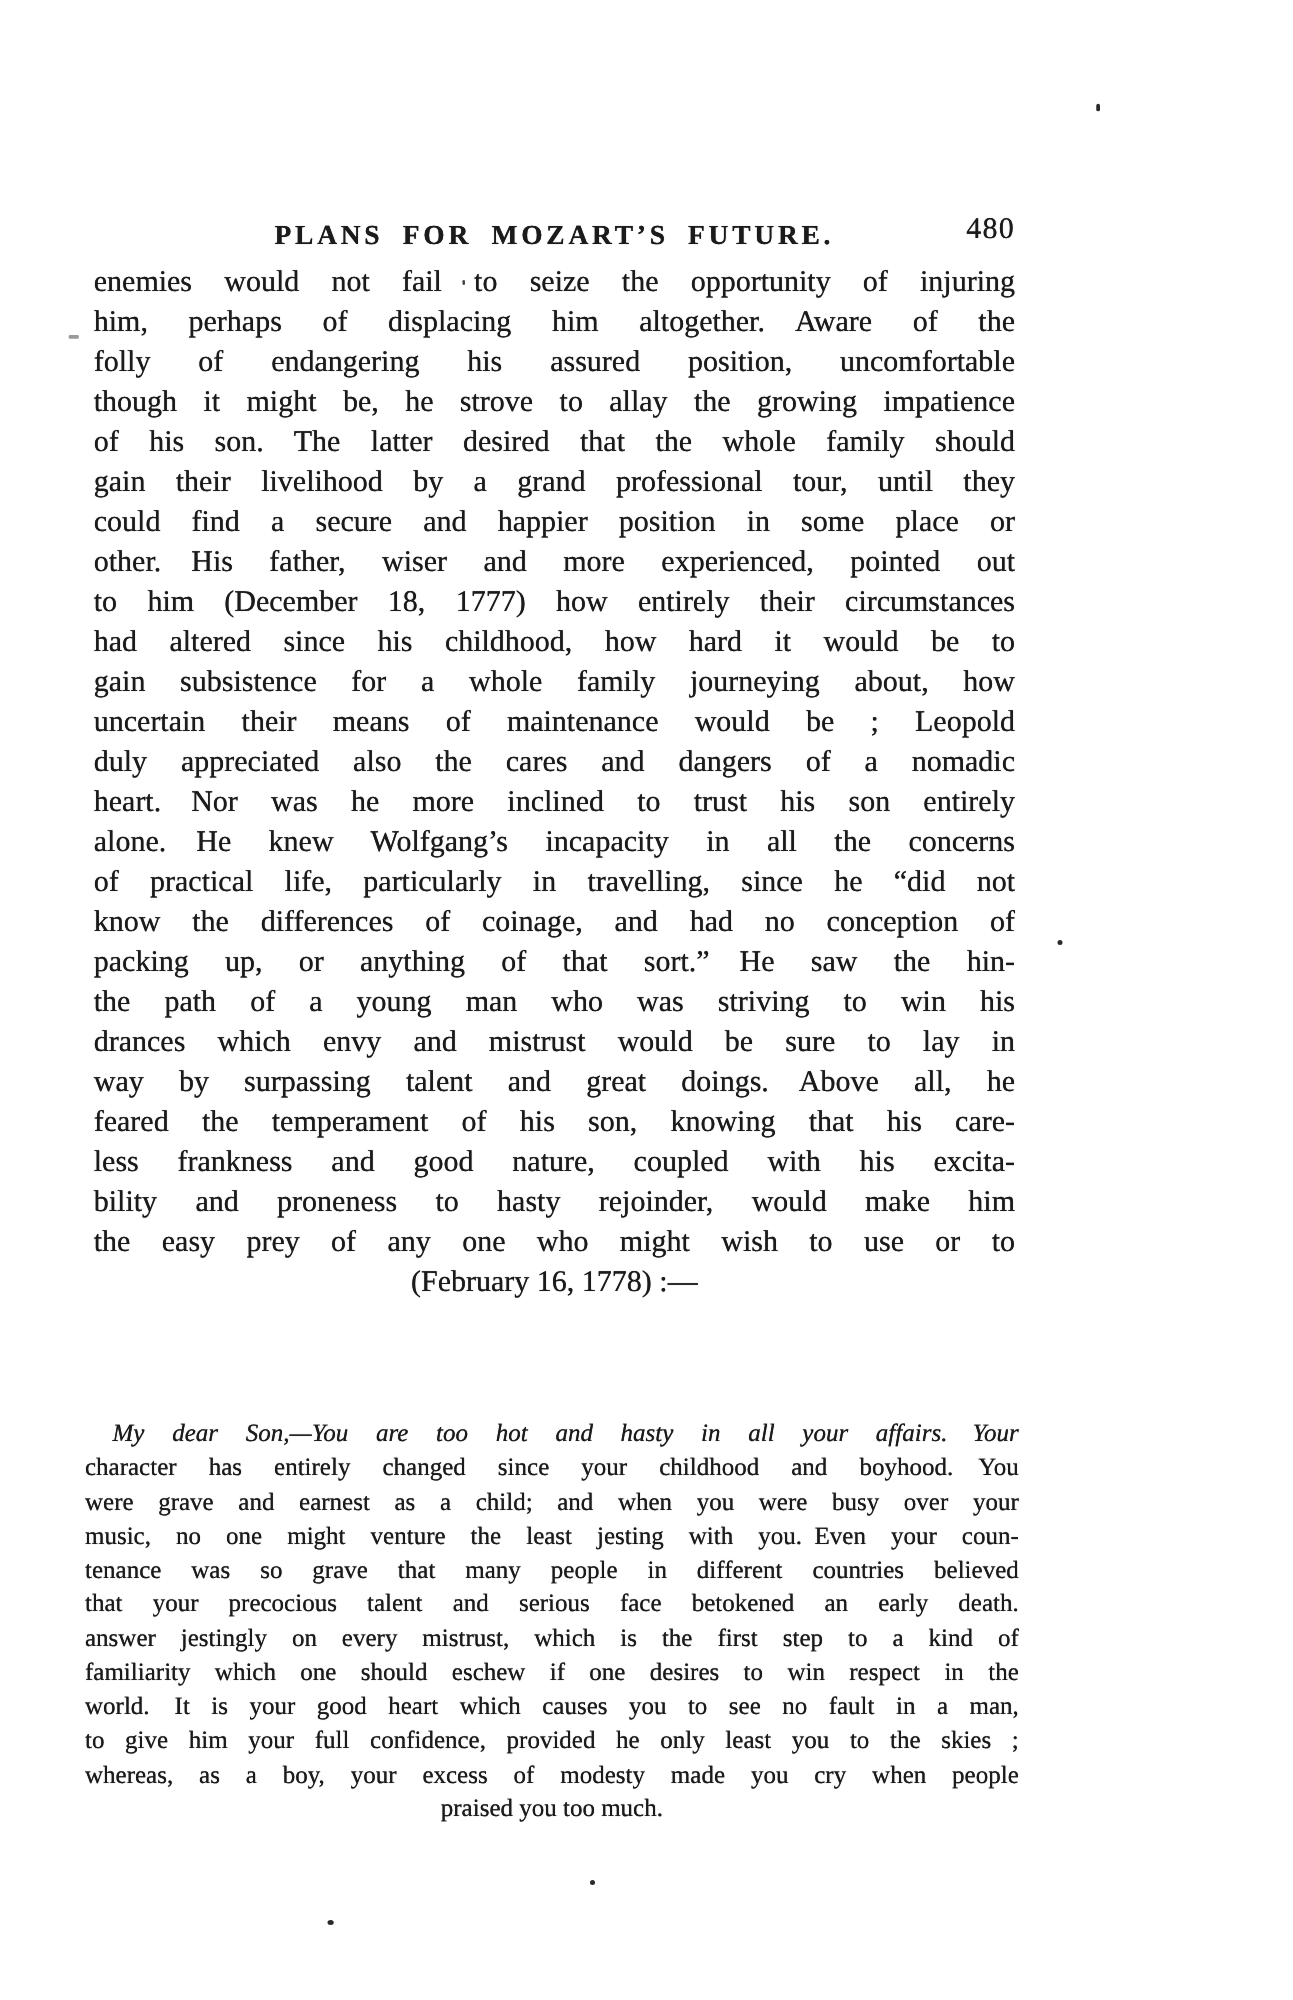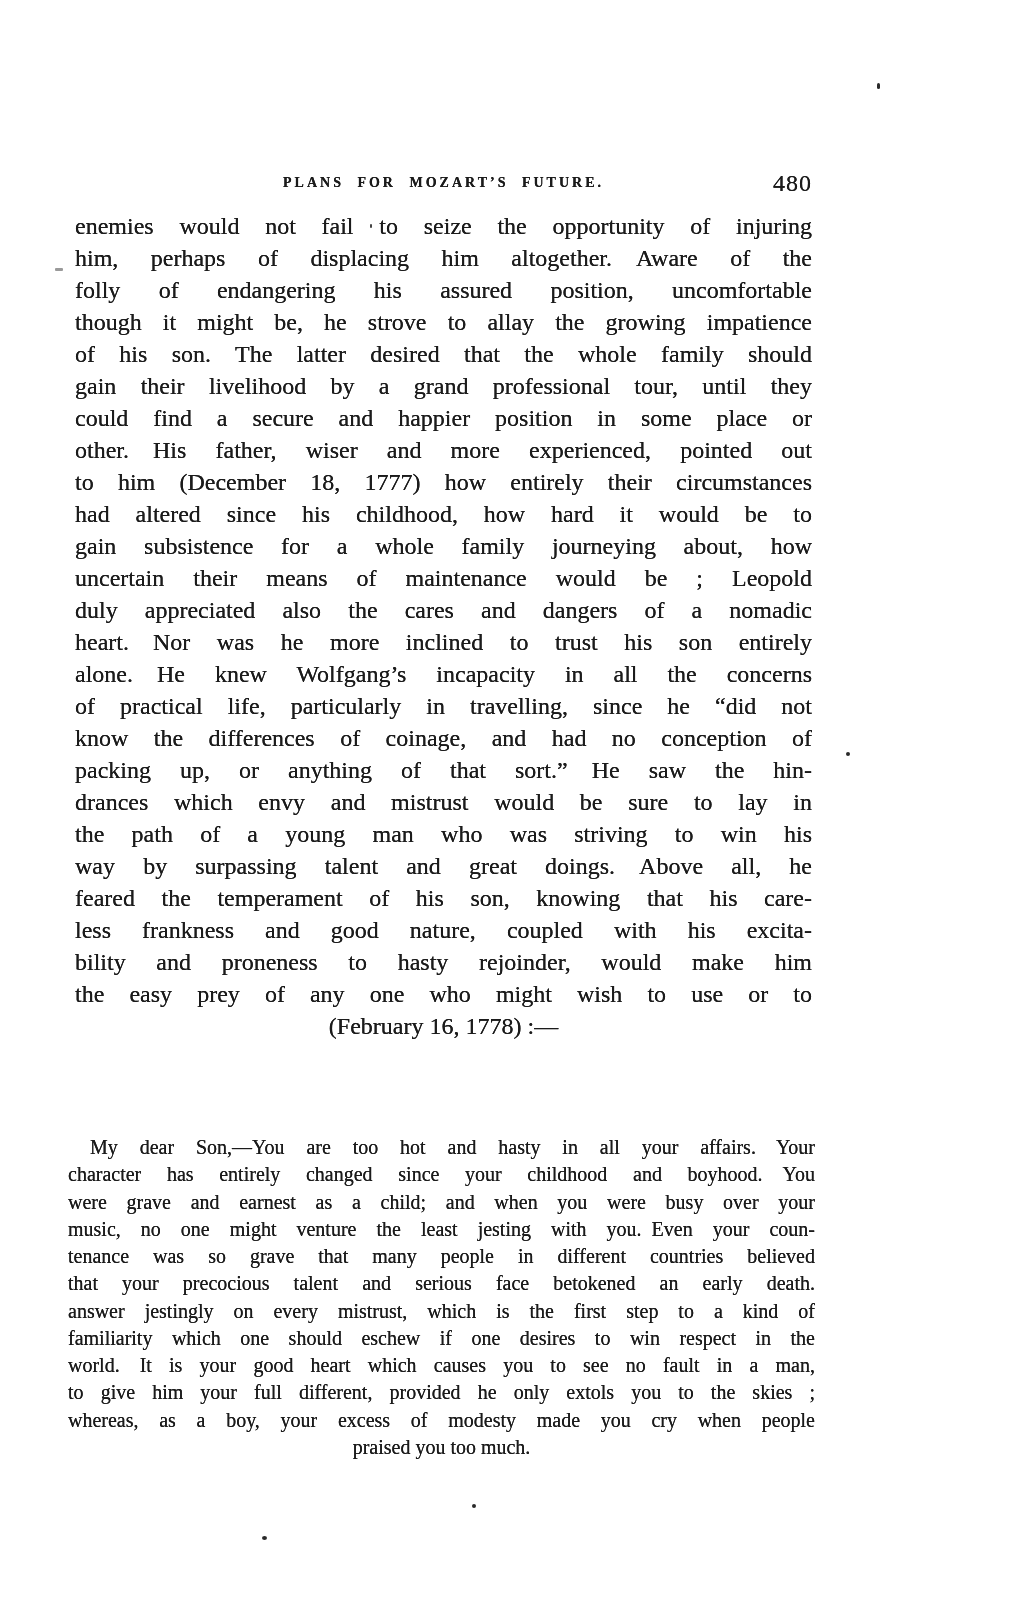--- a/index.html
+++ b/index.html
@@ -14,21 +14,21 @@
     text-shadow: 0 0 0.55px currentColor; 
   }
   .header-row {
     position: absolute;
     left: 75px; top: 170px;
     width: 737px; height: 32px;
   }
   .running-title {
     display: block;
     text-align: center;
-    font-size: 14px;
+    font-size: 22px;
     font-weight: bold;
     letter-spacing: 3px;
     word-spacing: 7px;
     padding-top: 5px;
   }
   .page-number {
     position: absolute;
     right: 0; top: 0;
     font-size: 24px;
     letter-spacing: 1px;
@@ -50,21 +50,21 @@
   .ln {
     white-space: nowrap;
     text-align: center;
   }
   .ln.j {
     white-space: normal;
     text-align: justify;
     text-align-last: justify;
     -moz-text-align-last: justify;
   }
-  .ln.indent { text-indent: 22px; }
+  .ln.indent { text-indent: 22px; font-style: italic; }
   .speck {
     position: absolute;
     background: #2a2a2a;
     border-radius: 50%;
   }
 </style>
 </head>
 <body>
 
 <div class="page">
@@ -86,41 +86,41 @@
     <div class="ln j">to him (December 18, 1777) how entirely their circumstances</div>
     <div class="ln j">had altered since his childhood, how hard it would be to</div>
     <div class="ln j">gain subsistence for a whole family journeying about, how</div>
     <div class="ln j">uncertain their means of maintenance would be ; Leopold</div>
     <div class="ln j">duly appreciated also the cares and dangers of a nomadic</div>
     <div class="ln j">heart. Nor was he more inclined to trust his son entirely</div>
     <div class="ln j">alone. He knew Wolfgang’s incapacity in all the concerns</div>
     <div class="ln j">of practical life, particularly in travelling, since he “did not</div>
     <div class="ln j">know the differences of coinage, and had no conception of</div>
     <div class="ln j">packing up, or anything of that sort.” He saw the hin-</div>
+    <div class="ln j">the path of a young man who was striving to win his</div>
     <div class="ln j">drances which envy and mistrust would be sure to lay in</div>
-    <div class="ln j">the path of a young man who was striving to win his</div>
     <div class="ln j">way by surpassing talent and great doings. Above all, he</div>
     <div class="ln j">feared the temperament of his son, knowing that his care-</div>
     <div class="ln j">less frankness and good nature, coupled with his excita-</div>
     <div class="ln j">bility and proneness to hasty rejoinder, would make him</div>
     <div class="ln j">the easy prey of any one who might wish to use or to</div>
     <div class="ln">(February 16, 1778) :—</div>
   </div>
 
   <div class="letter-block">
     <div class="ln j indent">My dear Son,—You are too hot and hasty in all your affairs. Your</div>
     <div class="ln j">character has entirely changed since your childhood and boyhood. You</div>
     <div class="ln j">were grave and earnest as a child; and when you were busy over your</div>
     <div class="ln j">music, no one might venture the least jesting with you. Even your coun-</div>
     <div class="ln j">tenance was so grave that many people in different countries believed</div>
     <div class="ln j">that your precocious talent and serious face betokened an early death.</div>
     <div class="ln j">answer jestingly on every mistrust, which is the first step to a kind of</div>
     <div class="ln j">familiarity which one should eschew if one desires to win respect in the</div>
     <div class="ln j">world. It is your good heart which causes you to see no fault in a man,</div>
-    <div class="ln j">to give him your full different, provided he only extols you to the skies ;</div>
+    <div class="ln j">to give him your full confidence, provided he only least you to the skies ;</div>
     <div class="ln j">whereas, as a boy, your excess of modesty made you cry when people</div>
     <div class="ln">praised you too much.</div>
   </div>
 
   <div class="speck" style="left:877px; top:83px; width:3px; height:6px; border-radius:2px;"></div>
   <div class="speck" style="left:370px; top:224px; width:2px; height:4px; border-radius:1px; background:#444;"></div>
   <div class="speck" style="left:55px; top:268px; width:8px; height:3px; border-radius:1px; background:#9a9a9a;"></div>
   <div class="speck" style="left:846px; top:752px; width:4px; height:4px;"></div>
   <div class="speck" style="left:472px; top:1504px; width:4px; height:4px;"></div>
   <div class="speck" style="left:262px; top:1536px; width:5px; height:4px;"></div>

